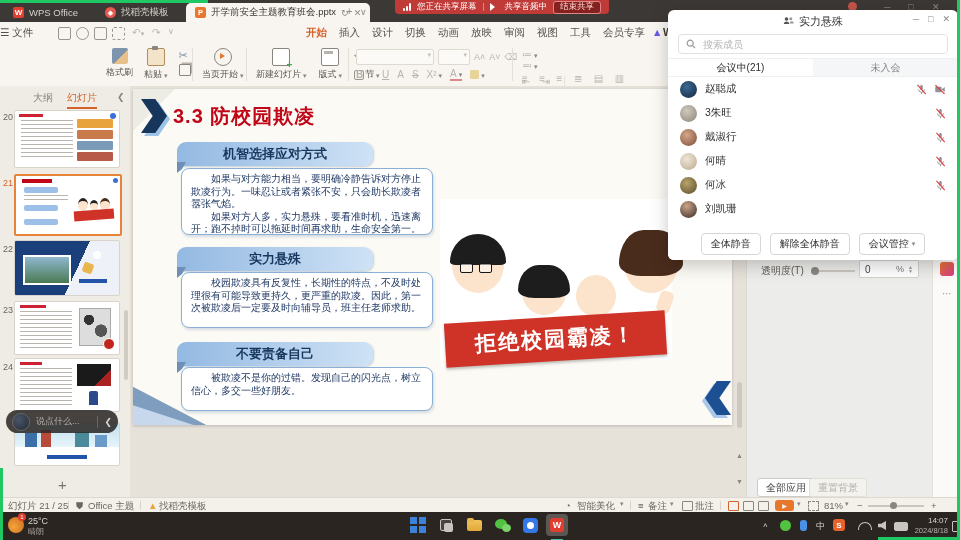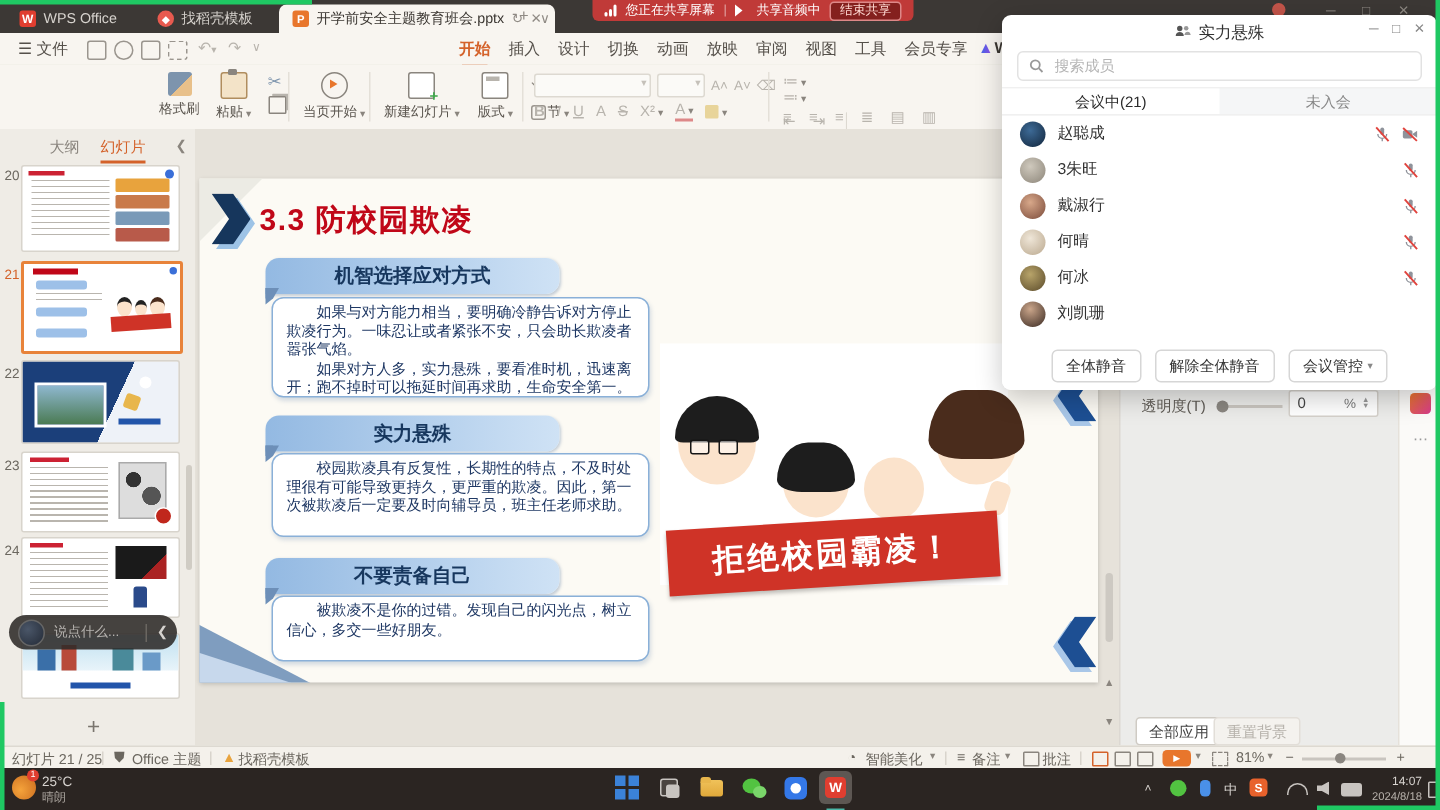--- a/index.html
+++ b/index.html
@@ -66,21 +66,21 @@
   .t-el{position:absolute;}
   .txtlines{background:repeating-linear-gradient(#b9b5ae 0 1px,transparent 1px 4px);}
   .add-slide{position:absolute;left:58px;top:390px;font-size:15px;color:#7a756e;}
   .chat-pill{position:absolute;left:6px;top:324px;width:112px;height:23px;background:rgba(45,42,40,.88);
     border-radius:12px;display:flex;align-items:center;gap:6px;padding:0 6px;box-sizing:border-box;z-index:5;justify-content:flex-end;}
   .chat-av{width:16px;height:16px;border-radius:50%;background:radial-gradient(circle at 35% 35%,#4a5668,#232a36);
     border:1px solid #666;flex:none;}
   
   .canvas{position:absolute;left:130px;top:86px;width:616px;height:411px;background:#e6e2da;}
   .slide{position:absolute;left:3px;top:3px;width:599px;height:336px;background:#fcfaf4;
-    box-shadow:0 1px 3px rgba(0,0,0,.18);overflow:hidden;margin-top:30px;}
+    box-shadow:0 1px 3px rgba(0,0,0,.18);overflow:hidden;}
   .sl-title{position:absolute;left:40px;top:14px;font-size:20px;font-weight:bold;color:#c00718;letter-spacing:1px;}
   .chev{position:absolute;width:26px;height:34px;}
   .chev i{position:absolute;inset:0;clip-path:polygon(0 0,55% 0,100% 50%,55% 100%,0 100%,45% 50%);}
   .chev.l i{clip-path:polygon(100% 0,45% 0,0 50%,45% 100%,100% 100%,55% 50%);}
   .sec-h{position:absolute;height:24px;width:196px;background:linear-gradient(90deg,#93b9e2,#cfe2f5);
     border-radius:9px 9px 9px 0;display:flex;align-items:center;justify-content:center;
     font-size:13px;font-weight:bold;color:#17375e;box-shadow:1px 1px 2px rgba(90,120,160,.35);}
   .sec-h::after{content:"";position:absolute;left:0;bottom:-7px;border:4px solid transparent;border-top:7px solid #6d8fb8;border-left:5px solid #6d8fb8;}
   .sec-b{position:absolute;width:252px;background:#fff;border:1px solid #8ab0d8;border-radius:8px;
     padding:4px 9px;box-sizing:border-box;font-size:10px;line-height:12.5px;color:#1f3864;
@@ -181,21 +181,21 @@
         <i style="height:8px"></i>
       </span>
     <span>您正在共享屏幕</span>
     <span style="width:1px;height:8px;background:rgba(255,255,255,.4)"></span>
     <span class="spk"></span>
     <span>共享音频中</span>
     <span class="stop-share">结束共享</span>
   </div>
 
   <div class="menubar">
-    <span class="abs" style="left:12px;top:4px;">☰ <span>文件</span></span>
+    <span class="abs" style="left:0;top:4px;">☰ <span>文件</span></span>
     <span class="abs mini-ic" style="left:58px;top:5px;"></span>
     <span class="abs mini-ic" style="left:76px;top:5px;border-radius:50%;"></span>
     <span class="abs mini-ic" style="left:94px;top:5px;"></span>
     <span class="abs mini-ic" style="left:112px;top:5px;border-style:dashed;"></span>
     <span class="abs gray" style="left:132px;top:4px;">↶<span style="font-size:7px">▾</span></span>
     <span class="abs gray" style="left:152px;top:4px;">↷</span>
     <span class="abs gray" style="left:168px;top:5px;font-size:8px;">∨</span>
     <div class="mtabs">
       <span class="mtab active">开始</span>
       <span class="mtab">插入</span>

